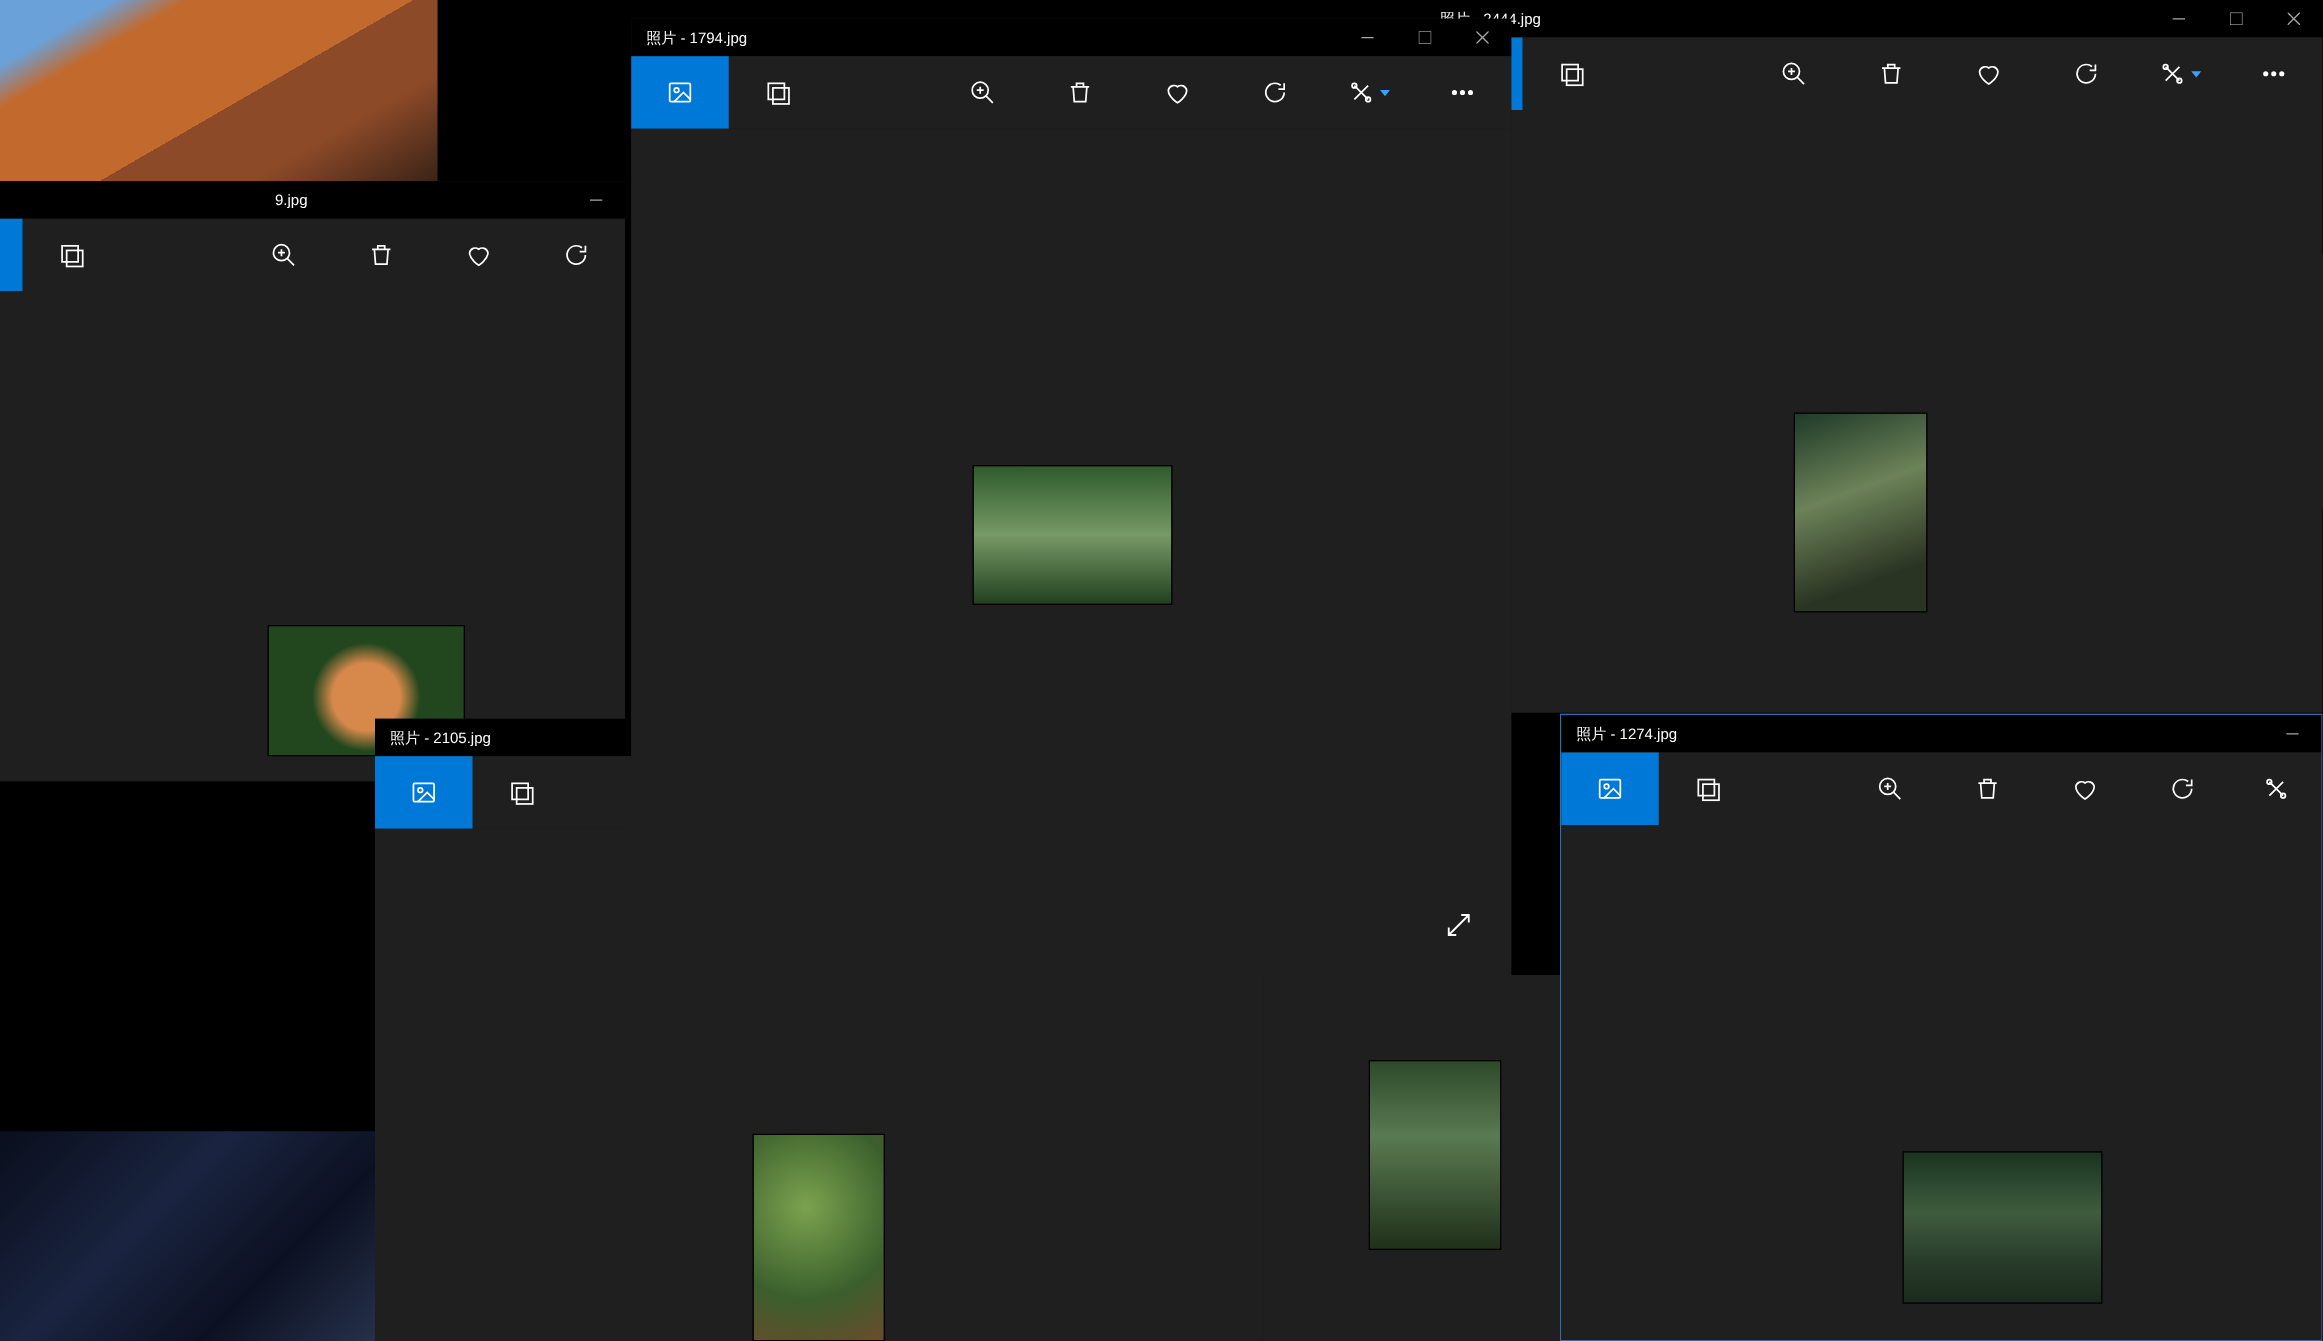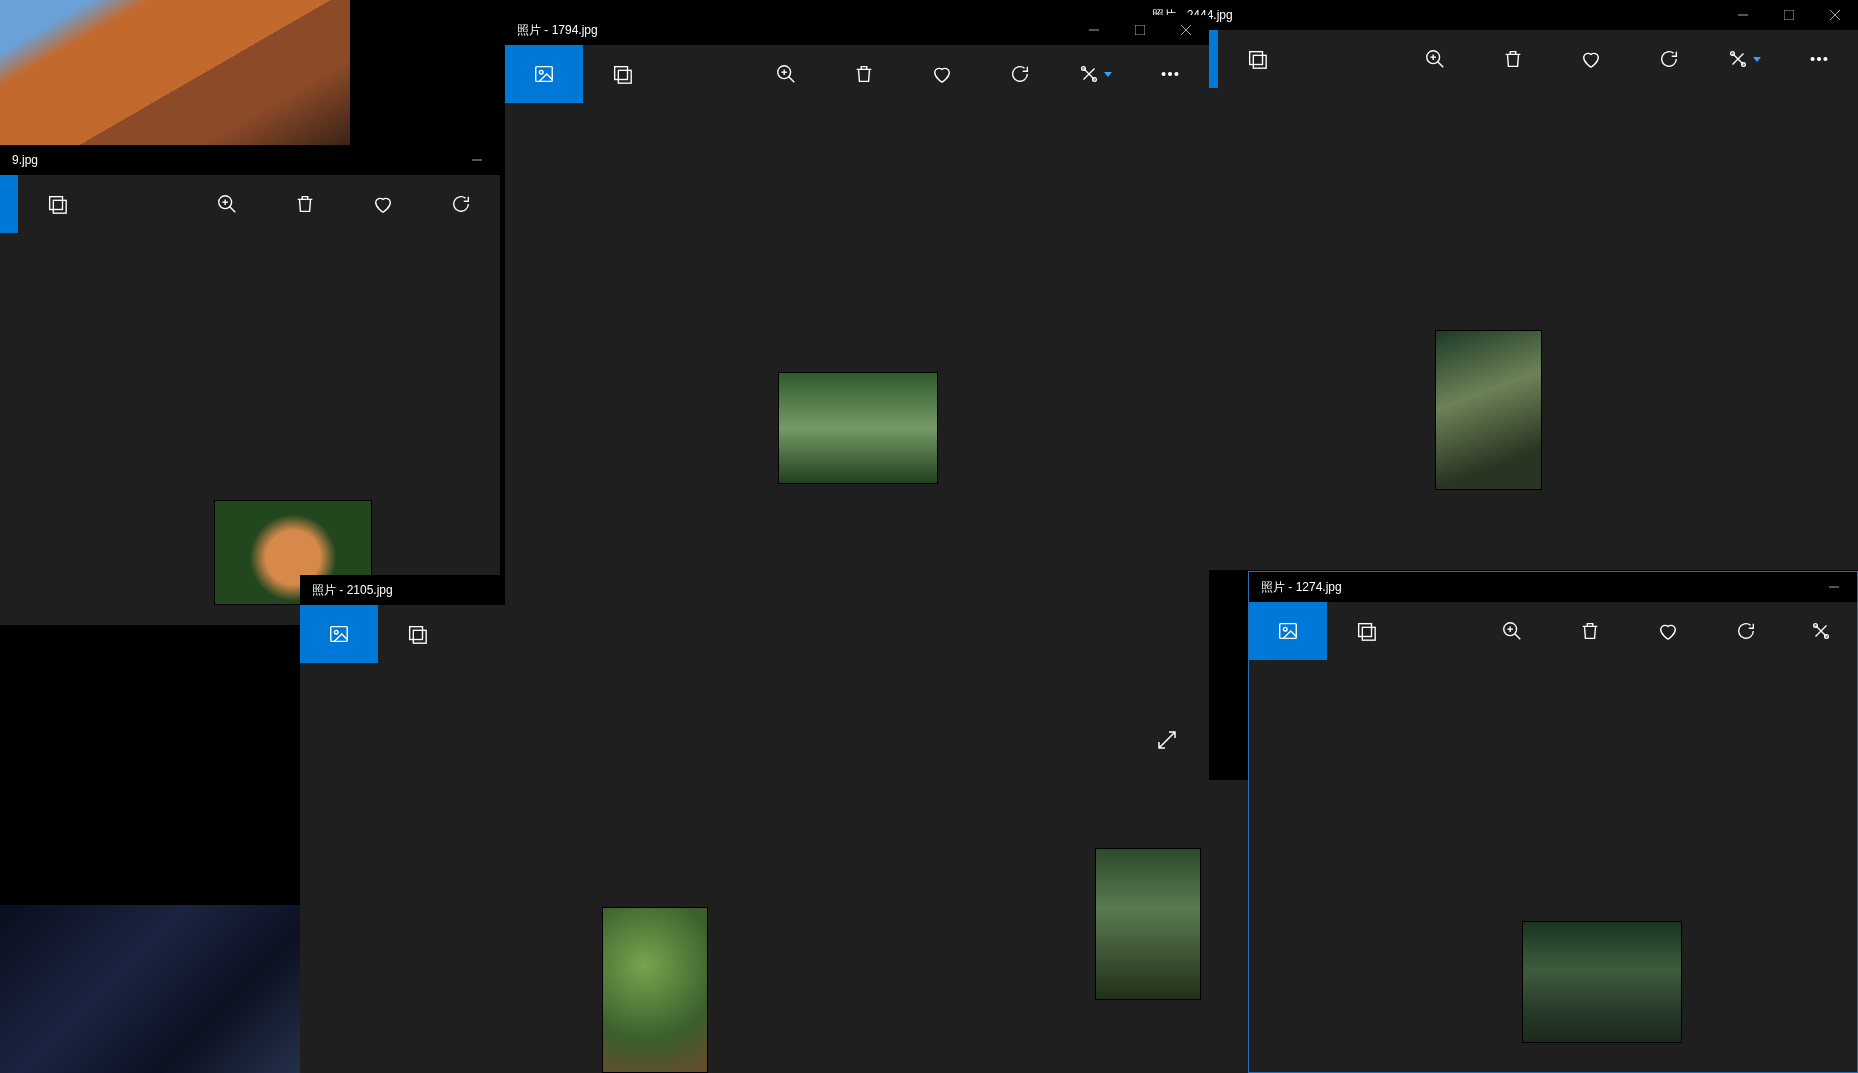--- a/index.html
+++ b/index.html
@@ -97,21 +97,21 @@
     right: 8px;
     bottom: 4px;
     color: #a0a0a0;
     font-size: 12px;
     opacity: .8;
   }
   .window.active-border { border: 1px solid #2a6fb5; }
   
   #w-topright { left: 1140px; top: 0; width: 718px; height: 570px; }
 
-  #w-midleft { left: 0; top: 145px; width: 500px; height: 480px; }
+  #w-midleft { left: 0; top: 145px; width: 500px; height: 480px; text-align: center; }
 
   #w-center { left: 505px; top: 15px; width: 704px; height: 765px; z-index: 20; }
 
   #w-2105 { left: 300px; top: 575px; width: 710px; height: 498px; z-index: 10; }
 
   #w-midlow { left: 1010px; top: 780px; width: 240px; height: 293px; z-index: 5; }
 
   #w-1274 { left: 1248px; top: 571px; width: 610px; height: 502px; z-index: 30; }
 
   .abs-photo { position: absolute; }

